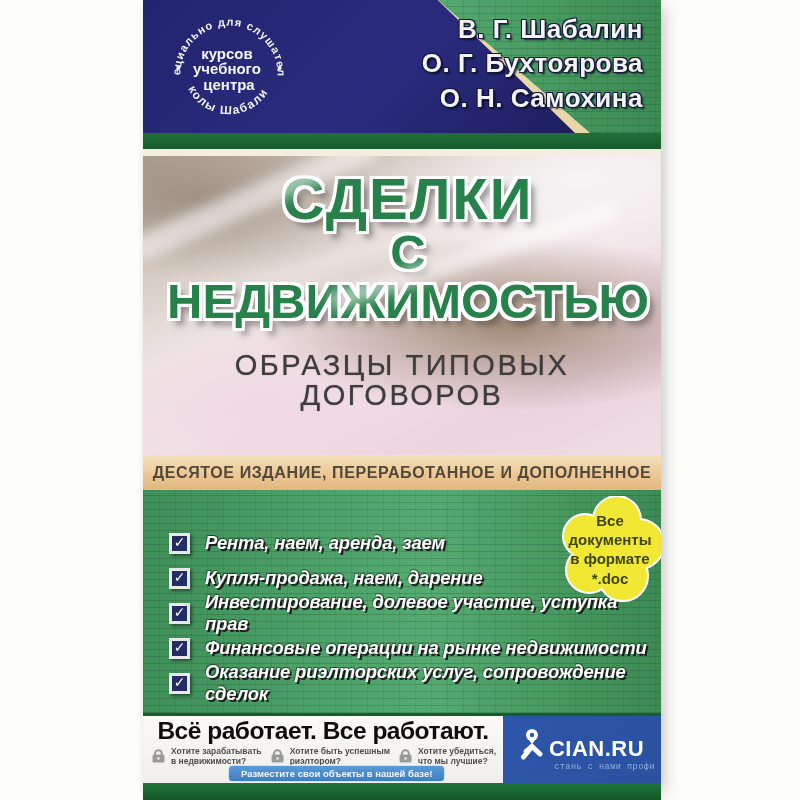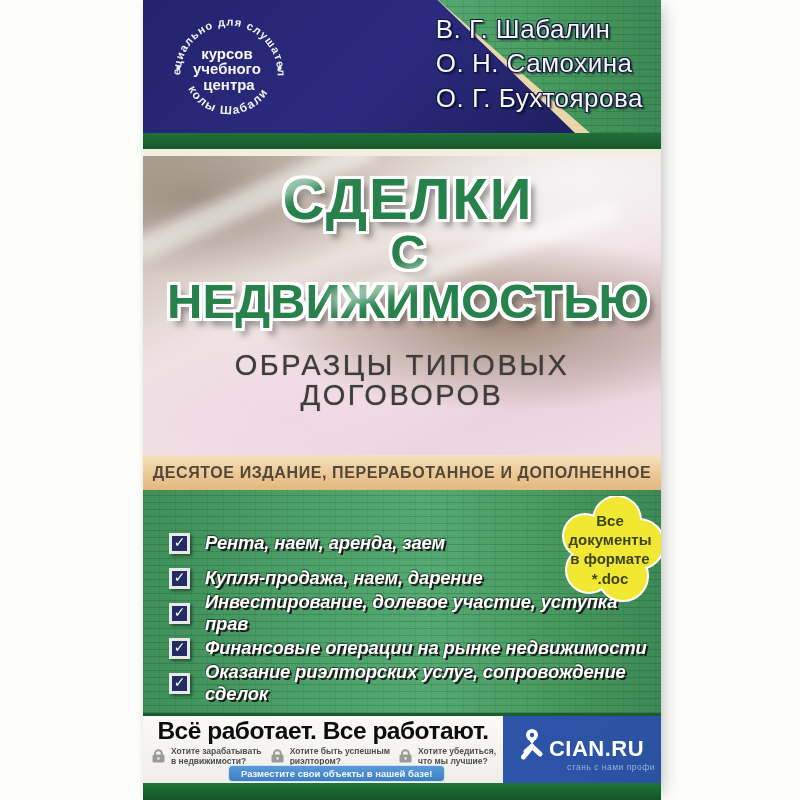--- a/index.html
+++ b/index.html
@@ -17,22 +17,22 @@
   }
 
   
   .top-band{position:relative;height:133px;}
   .corner-cream{position:absolute;left:0;top:0;width:447px;height:133px;background:#ead7a9;
     clip-path:polygon(0 0,66% 0,100% 100%,0 100%);}
   .corner-navy{position:absolute;left:0;top:0;width:432px;height:133px;
     background:linear-gradient(135deg,#23246d 0%,#2a2b7e 55%,#1e1f60 100%);
     clip-path:polygon(0 0,68.2% 0,100% 100%,0 100%);}
   .stamp{position:absolute;left:24px;top:4px;width:124px;height:124px;}
-  .authors{position:absolute;right:18px;top:12px;text-align:left;line-height:1.32;
-    font-size:26px;font-weight:normal;color:#f4f4f4;letter-spacing:.5px;
+  .authors{position:absolute;right:18px;top:12px;text-align:right;line-height:1.32;
+    font-size:26px;font-weight:bold;color:#f4f4f4;letter-spacing:.5px;
     text-shadow:-1px -1px 0 #15163f,1px -1px 0 #15163f,-1px 1px 0 #15163f,2px 2px 2px rgba(5,10,35,.85);}
 
   .dark-band{height:16px;background:linear-gradient(#1f7038,#175a2c);}
   .cream-line{height:7px;background:#f3efe0;}
 
   
   .photo{position:relative;height:299px;text-align:center;overflow:hidden;
     background:
       radial-gradient(ellipse 430px 150px at 70% 56%, rgba(146,122,100,.85) 0%, rgba(146,122,100,0) 58%),
       radial-gradient(ellipse 320px 130px at 10% 14%, rgba(146,132,118,.75), rgba(146,132,118,0) 62%),
@@ -76,21 +76,21 @@
   .questions{display:flex;justify-content:space-between;padding:1px 7px 0 7px;}
   .q-item{display:flex;align-items:center;gap:4px;}
   .q-text{font-size:8.5px;font-weight:bold;color:#4e4e4e;line-height:1.2;white-space:nowrap;}
   .cta{position:absolute;left:85px;bottom:1px;background:linear-gradient(#5a9ad8,#3c7fc0);
     border:1px solid #cfe2f2;border-radius:4px;color:#f2f7ff;font-size:9.5px;font-weight:bold;
     padding:2px 12px;white-space:nowrap;text-align:right;}
   .panel-blue{flex:0 0 158px;background:linear-gradient(115deg,#2d55a9,#2b51a0);
     display:flex;flex-direction:column;align-items:center;justify-content:center;}
   .brand-row{display:flex;align-items:flex-end;gap:5px;}
   .brand-name{color:#fff;font-size:22px;font-weight:bold;letter-spacing:.5px;line-height:1;}
-  .brand-tagline{align-self:flex-end;margin-right:6px;margin-top:2px;font-size:8.5px;color:#8fb3e6;letter-spacing:.5px;}
+  .brand-tagline{align-self:flex-end;margin-right:6px;margin-top:2px;font-size:8.5px;color:#8fb3e6;letter-spacing:.5px;font-family:Liberation Mono, monospace;}
 
   .bottom-strip{height:17px;background:linear-gradient(#1d7639,#155527);}
 </style>
 </head>
 <body>
 
 <div class="stage">
   <div class="book">
 
     <div class="top-band brick">
@@ -112,22 +112,22 @@
           <tspan x="60" y="53">курсов</tspan>
           <tspan x="60" y="68">учебного</tspan>
           <tspan x="60" y="83">центра</tspan>
         </text>
         <circle cx="11" cy="62" r="2" fill="#f2f2f2"></circle>
         <circle cx="109" cy="62" r="2" fill="#f2f2f2"></circle>
       </svg>
 
       <div class="authors">
         <div>В. Г. Шабалин</div>
+        <div>О. Г. Бухтоярова</div>
         <div>О. Н. Самохина</div>
-        <div>О. Г. Бухтоярова</div>
       </div>
     </div>
 
     <div class="dark-band"></div>
     <div class="cream-line"></div>
 
     <div class="photo">
       <div class="streak s1"></div>
       <div class="streak s2"></div>
       <div class="title">

